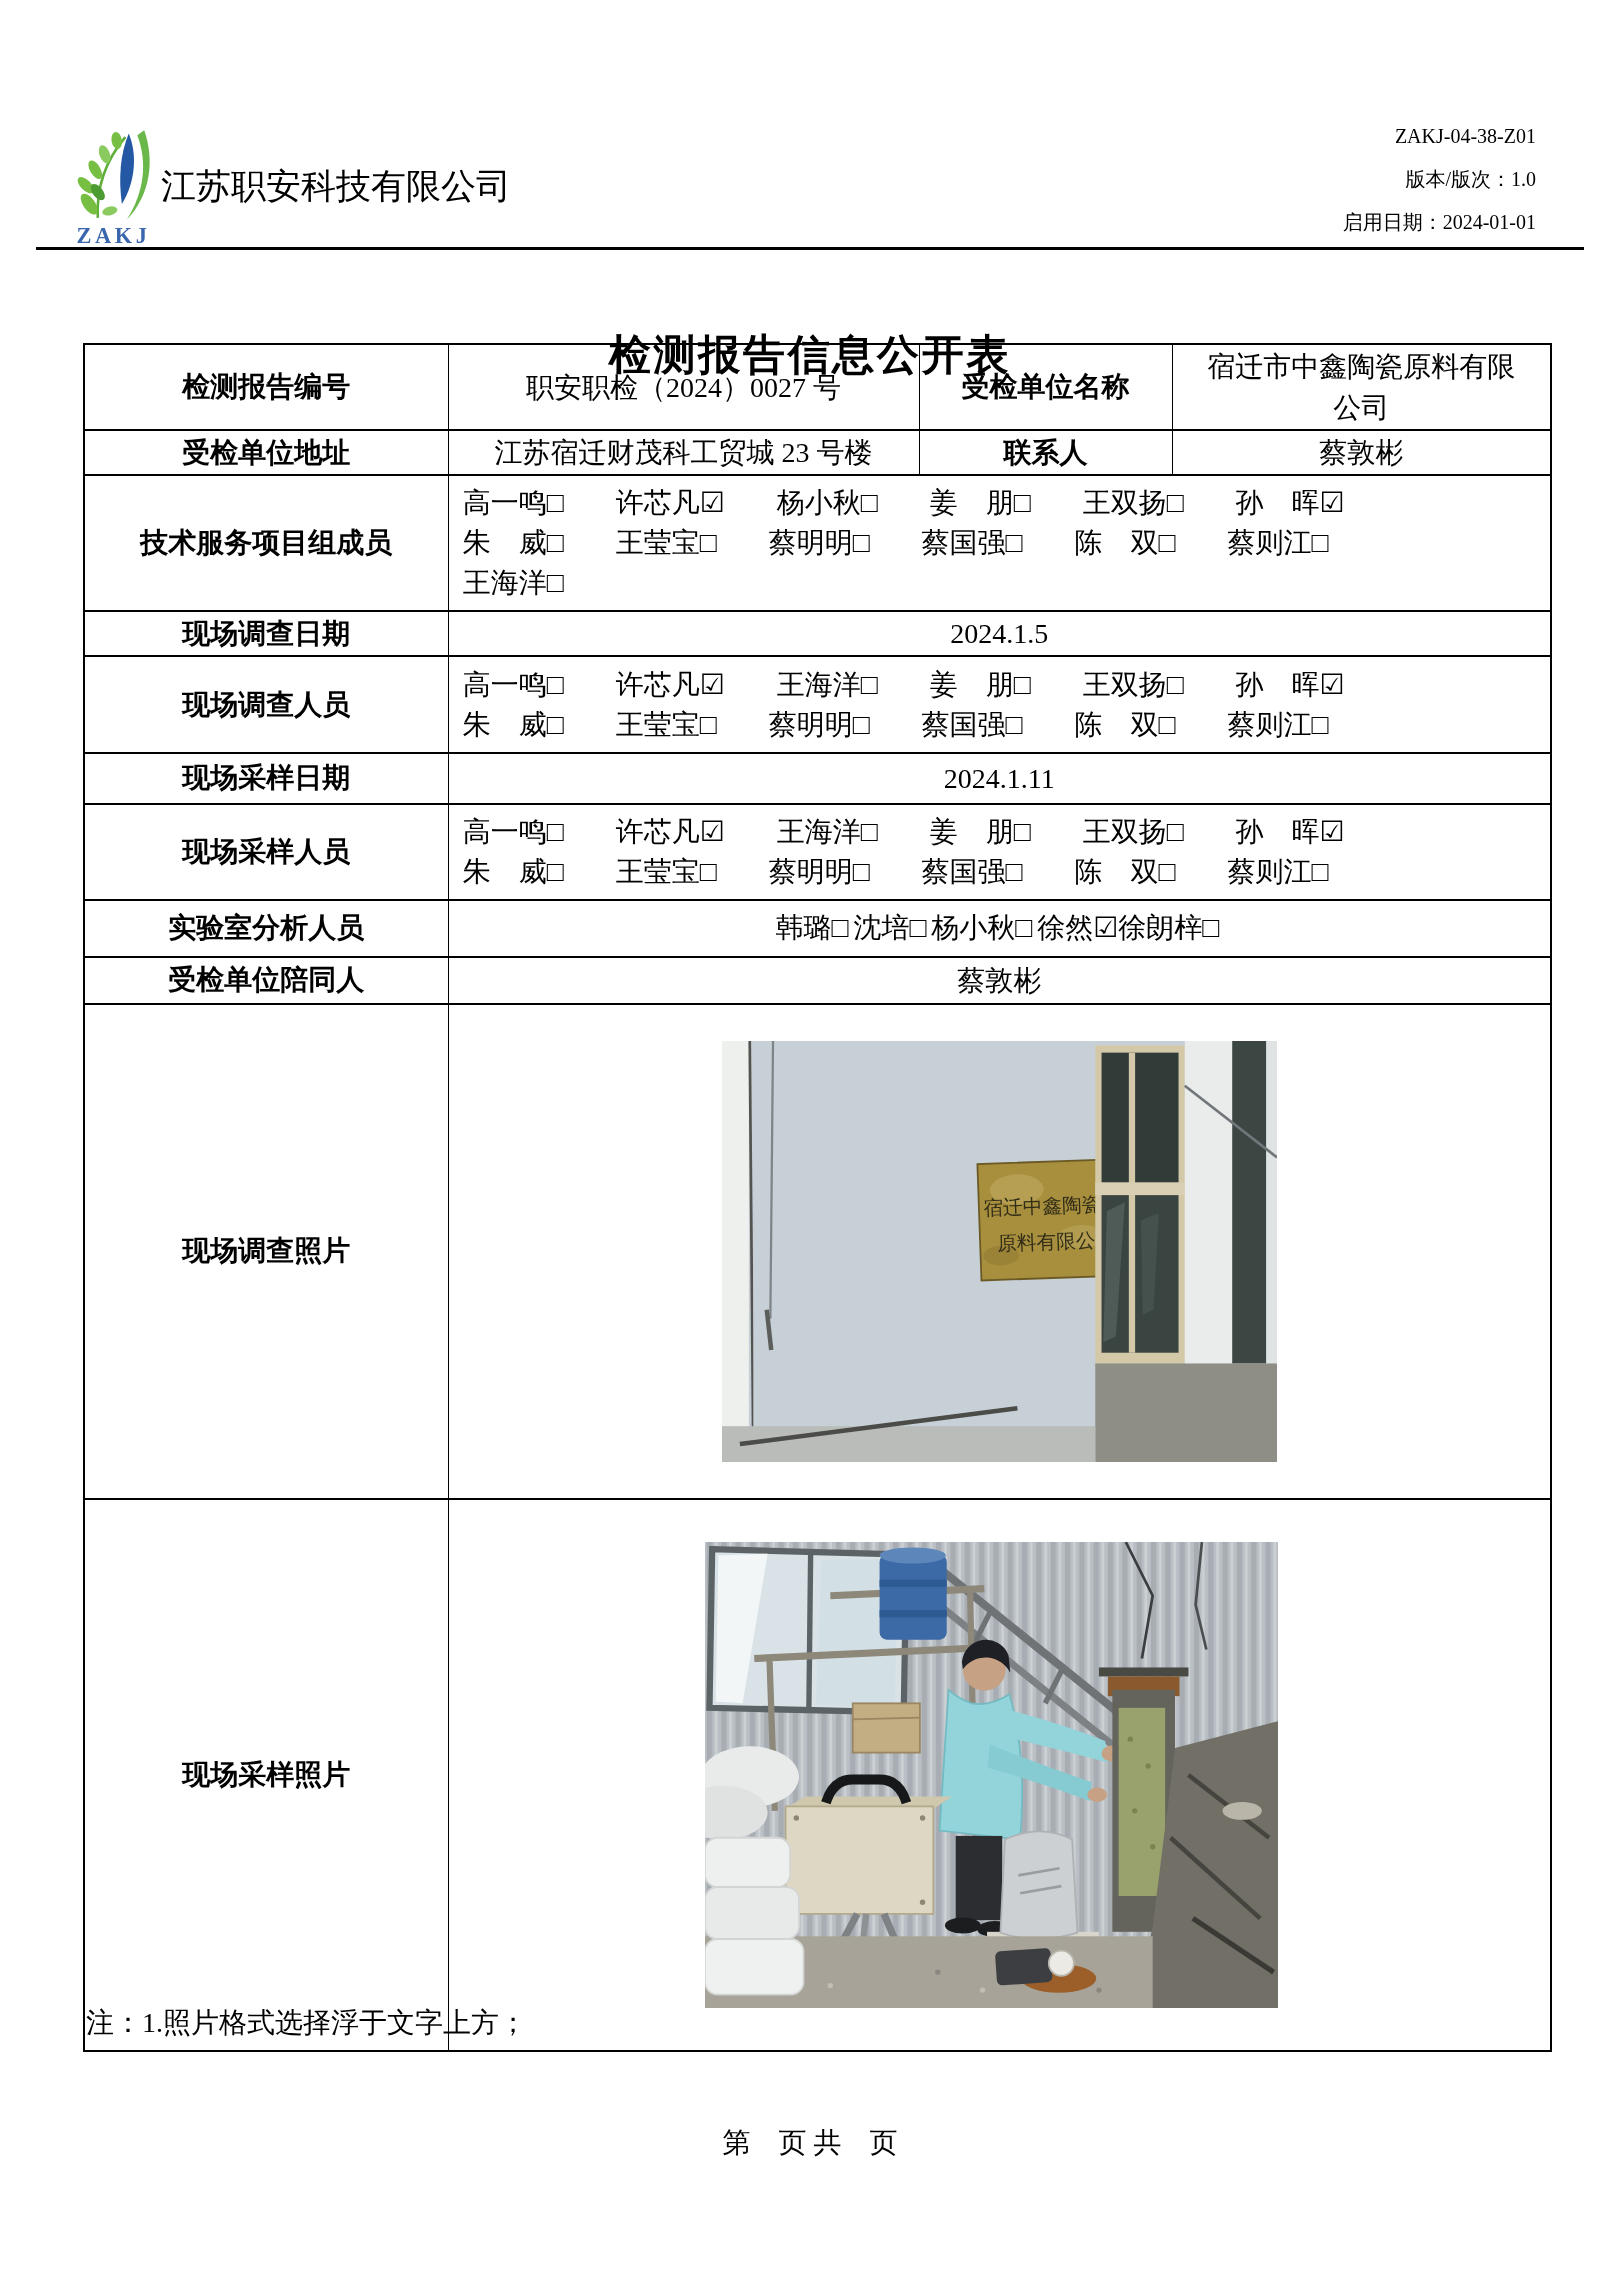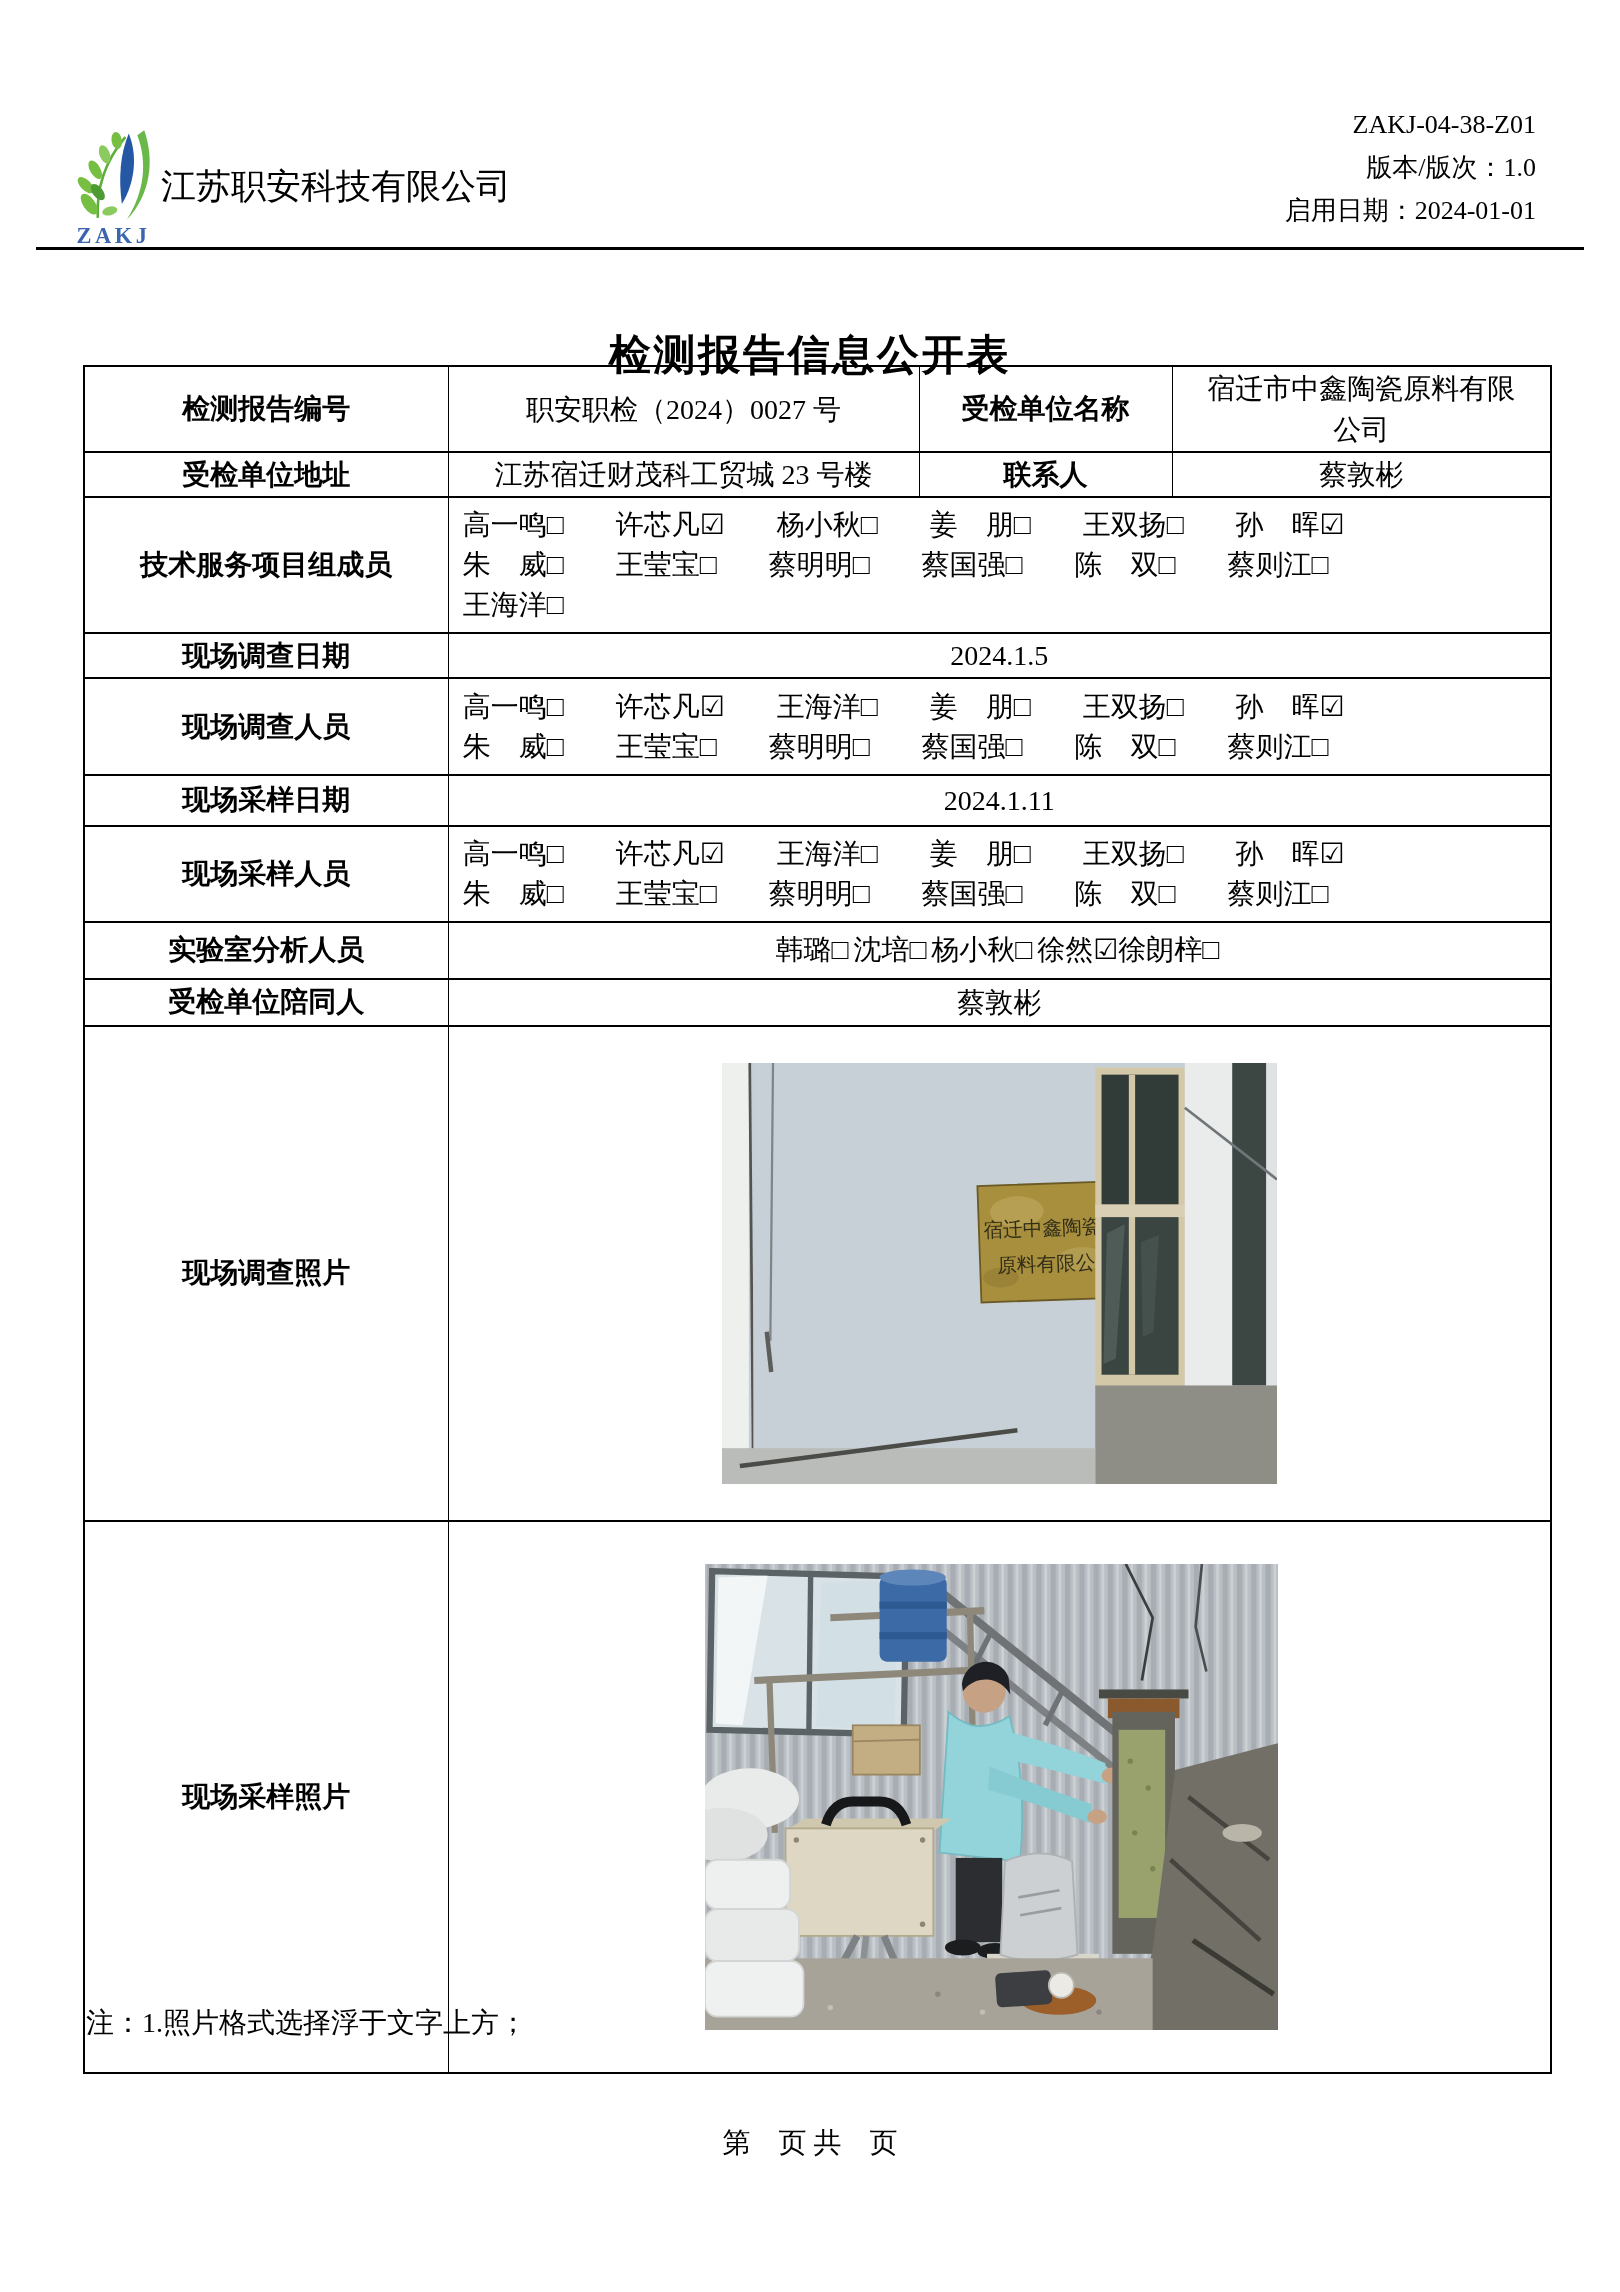--- a/index.html
+++ b/index.html
@@ -5,32 +5,32 @@
   html,body{margin:0;padding:0;background:#ffffff;}
   .page{position:relative;width:1620px;height:2293px;background:#fff;color:#000;
         font-family:"Liberation Serif",serif;overflow:hidden;}
 
   
   .logo{position:absolute;left:72px;top:125px;width:86px;height:100px;}
   .logo-caption{position:absolute;left:64px;top:223px;width:99px;text-align:center;
                 color:#3a66ae;font:700 22.4px "Liberation Serif",serif;letter-spacing:3.6px;}
   .company-name{position:absolute;left:161px;top:163px;
                 font-family:"Liberation Sans",sans-serif;font-size:35px;font-weight:400;}
-  .doc-meta{position:absolute;right:84px;top:103px;text-align:right;
-            font-size:26px;line-height:43px;font-family:"Liberation Serif",serif;}
+  .doc-meta{position:absolute;right:84px;top:115px;text-align:right;
+            font-size:20px;line-height:43px;font-family:"Liberation Serif",serif;}
   .header-rule{position:absolute;left:36px;right:36px;top:247px;height:0;
                border-top:3.6px solid #000;}
 
   
   .doc-title{position:absolute;top:281px;left:0;width:100%;text-align:center;
              font-family:"Liberation Sans",sans-serif;font-weight:700;font-size:42px;
              letter-spacing:2.7px;margin-top:46px;}
 
   
-  table.form-table{position:absolute;left:83px;top:365px;width:1466px;
+  table.form-table{position:absolute;left:83px;top:343px;width:1466px;
                    border-collapse:collapse;table-layout:fixed;
                    border:2.7px solid #000;}
   .form-table td{border:1.8px solid #000;border-top-width:2.7px;border-bottom-width:2.7px;
                  vertical-align:middle;overflow:hidden;}
   .lbl{font-family:"Liberation Sans",sans-serif;font-weight:700;font-size:28px;
        text-align:center;padding:0 5.4px;}
   .val{font-size:28px;text-align:center;line-height:41px;padding:0 5px;}
   .val.tight{padding:0 27px;}
   .names{padding:7.2px 18px 7.2px 14.3px;}
   .name-line{display:flex;gap:52px;align-items:center;height:40px;

